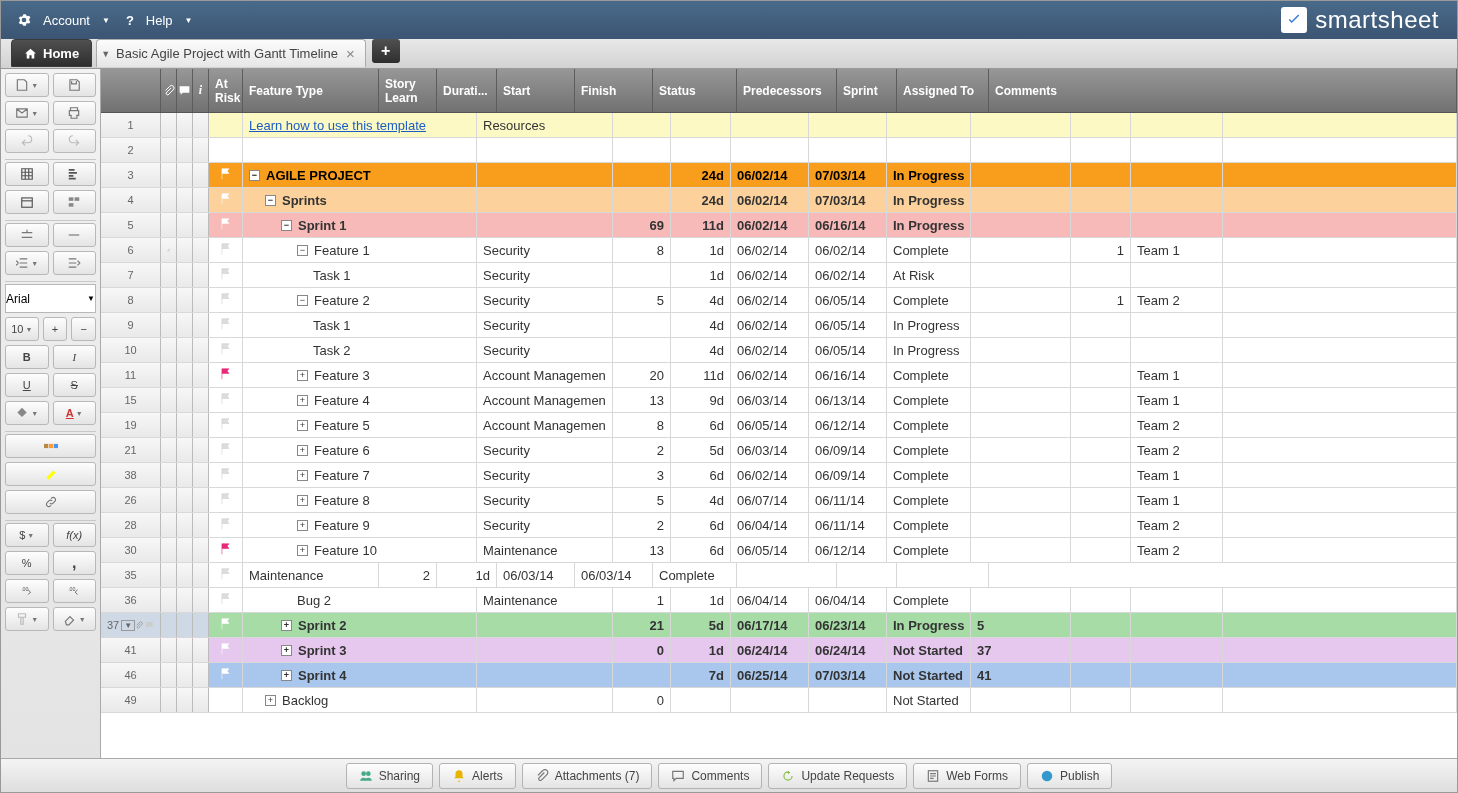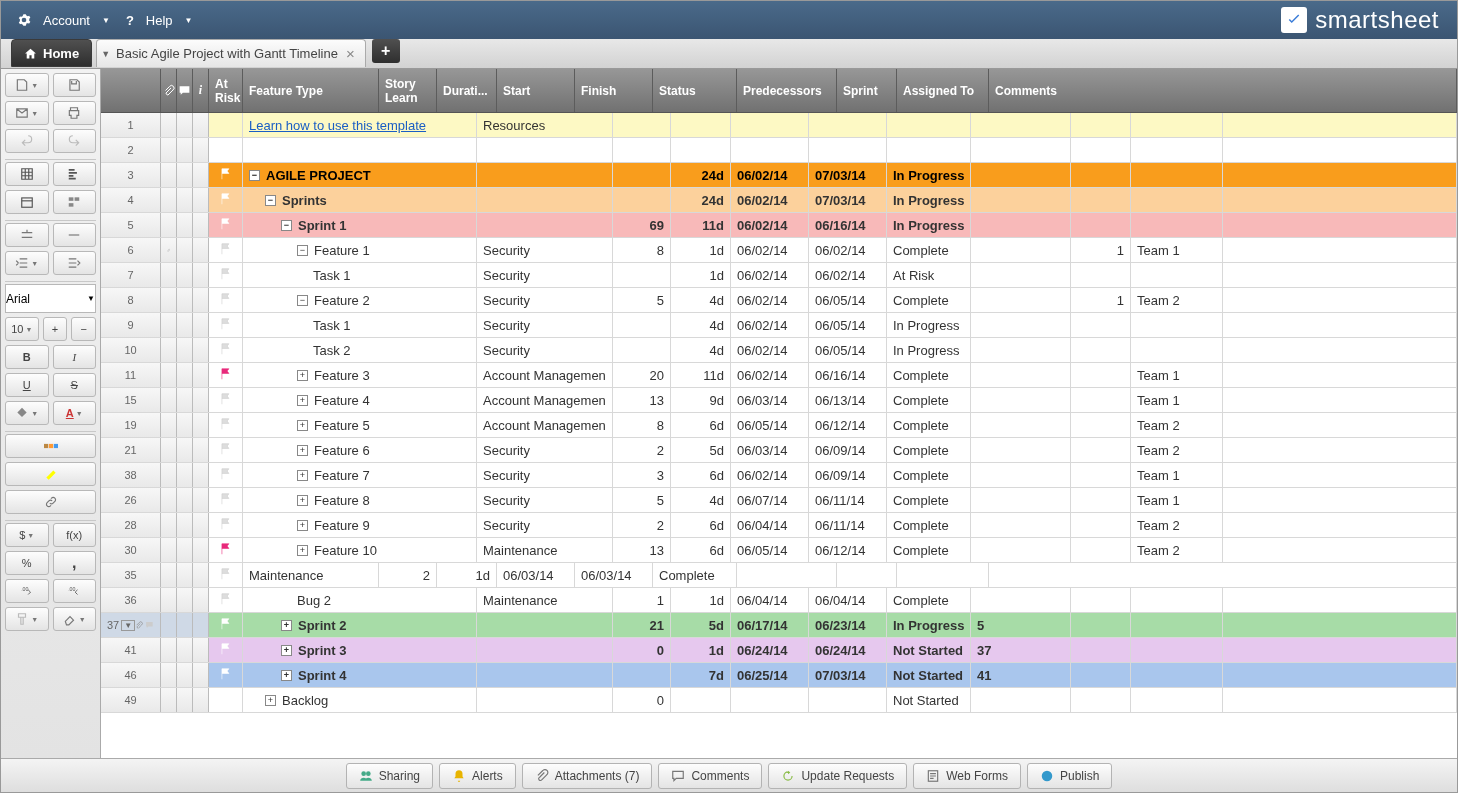--- a/index.html
+++ b/index.html
@@ -256,21 +256,21 @@
               <path d="M10 14a4 4 0 005.6 0l3-3a4 4 0 10-5.7-5.7l-1 1M14 10a4 4 0 00-5.6 0l-3 3a4 4 0 105.7 5.7l1-1" fill="none" stroke="#777" stroke-width="2"></path>
             </svg>
           </div>
         </div>
       <div class="tool-sep"></div>
       <div class="tool-row">
         <div class="tool-btn">
             <span>$</span>
             <span class="dd">▼</span>
           </div>
-        <div class="tool-btn" style="">f(x)</div>
+        <div class="tool-btn" style="font-style:italic">f(x)</div>
       </div>
       <div class="tool-row">
         <div class="tool-btn">%</div>
         <div class="tool-btn" style="font-weight:bold;font-size:16px">,</div>
       </div>
       <div class="tool-row">
         <div class="tool-btn">
             <svg viewBox="0 0 24 24">
               <text x="2" y="12" font-size="9" fill="#555">.00</text>
               <path d="M18 14l-4 4M18 14l-4-4" stroke="#555" stroke-width="1.5" fill="none"></path>

